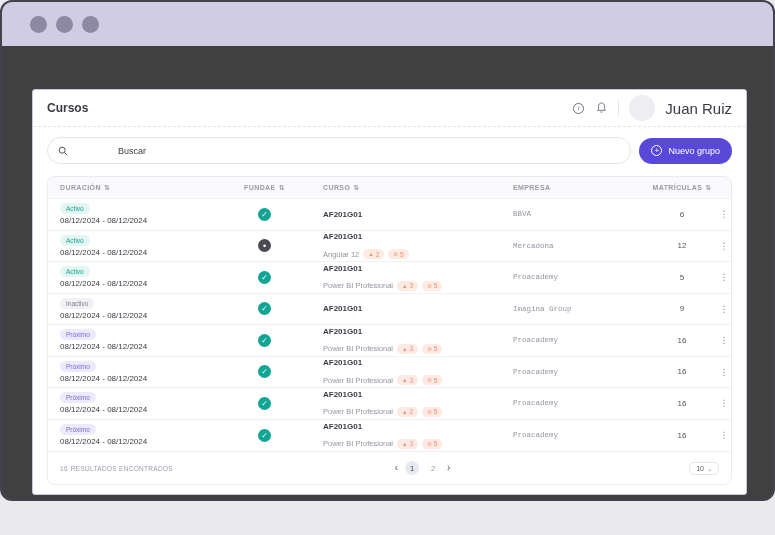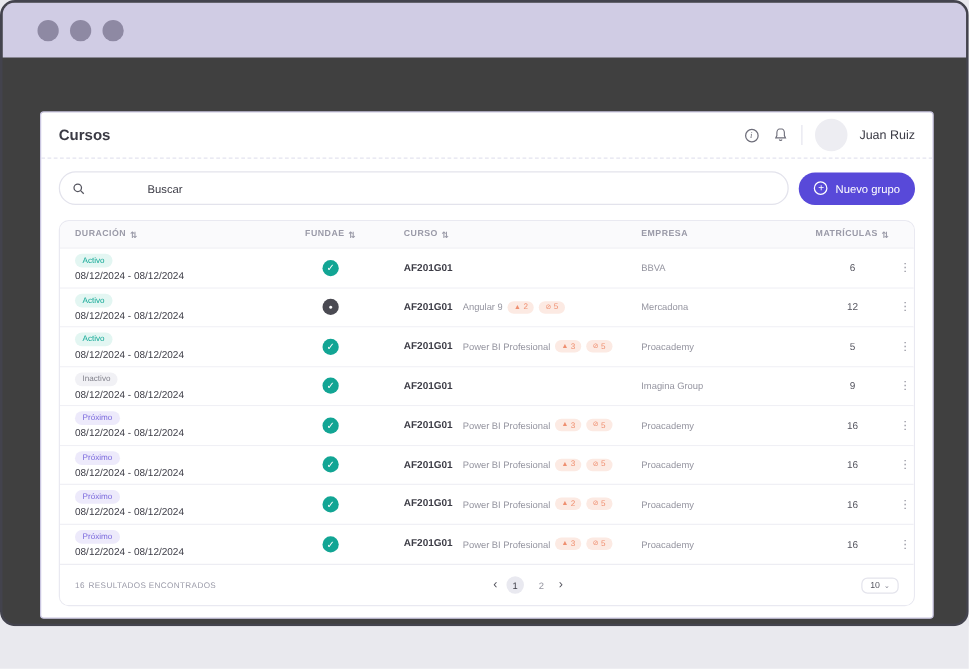--- a/index.html
+++ b/index.html
@@ -17,21 +17,21 @@
     margin:43px 30px 0 30px; width:715px; height:406px;
     background:#ffffff; border:1px solid #C9C5E0; border-radius:3px;
   }
   .card-header { display:flex; align-items:center; height:37px; padding:0 14px; border-bottom:1px dashed #E4E4F0; }
   .page-title { font-size:12px; font-weight:bold; color:#3A3A44; }
   .header-right { margin-left:auto; display:flex; align-items:center; gap:10px; }
   .hicon { width:13px; height:13px; color:#6E6E7A; display:flex; align-items:center; justify-content:center; cursor:pointer; }
   .info-circle { width:11px; height:11px; border:1px solid #6E6E7A; border-radius:50%; font-size:7px; display:flex; align-items:center; justify-content:center; color:#6E6E7A; font-style:italic; font-family:"Liberation Serif",serif; }
   .vdiv { width:1px; height:16px; background:#E6E6EF; }
   .avatar { width:26px; height:26px; border-radius:50%; background:#EDEDF2; }
-  .username { font-size:10px; color:#3A3A44; }
+  .username { font-size:15px; color:#3A3A44; }
   
   .search-row { display:flex; align-items:center; gap:8px; padding:10px 14px 0 14px; }
   .search-box { flex:1; height:27px; border:1px solid #E3E3EC; border-radius:14px; display:flex; align-items:center; padding:0 10px; gap:6px; background:#fff; }
   .search-box input { border:none; outline:none; flex:1; font-size:9px; color:#3A3A44; font-family:inherit; background:transparent;padding-left:44px; }
   .btn-primary { height:26px; padding:0 12px; background:#5849D9; color:#fff; border:none; border-radius:13px; font-size:9px; display:flex; align-items:center; gap:6px; cursor:pointer; font-family:inherit; }
   .plus-circle { width:11px; height:11px; border:1px solid #fff; border-radius:50%; font-size:8px; line-height:9px; display:flex; align-items:center; justify-content:center; }
   
   .table-wrap { margin:12px 14px 0 14px; border:1px solid #E9E9F1; border-radius:8px; overflow:hidden; }
   .thead, .trow { display:grid; grid-template-columns:158px 117px 190px 138px 62px 22px; align-items:center; }
   .thead { height:22px; background:#FAFAFC; border-bottom:1px solid #EFEFF4; }
@@ -44,27 +44,27 @@
   .col-dur { padding-left:12px; display:flex; flex-direction:column; gap:2px; justify-content:center; }
   .pill { display:inline-block; width:max-content; font-size:6.5px; padding:2px 6px; border-radius:7px; }
   .st-active   { background:#E3F6F2; color:#0FA795; }
   .st-inactive { background:#F1F1F5; color:#82828C; }
   .st-upcoming { background:#EDEAFB; color:#7A68DD; }
   .dates { font-size:8px; color:#3C3C46; }
   .col-fundae { display:flex; justify-content:center; }
   .fundae-badge { width:13px; height:13px; border-radius:50%; display:flex; align-items:center; justify-content:center; font-size:8px; color:#fff; }
   .f-check { background:#12A594; }
   .f-dot { background:#4A4A52; font-size:9px; }
-  .col-curso { display:flex; flex-direction:row; gap:8px; }
+  .col-curso { display:flex; flex-direction:column; gap:8px; }
   .course-code { font-size:8px; font-weight:bold; color:#3C3C46; }
   .course-line { display:flex; align-items:center; gap:4px; }
   .course-name { font-size:7.5px; color:#9595A0; max-width:100px; white-space:nowrap; overflow:hidden; }
   .mini-pill { background:#FCEAE3; color:#EF8F70; font-size:6.5px; padding:1.5px 5px; border-radius:6px; display:flex; align-items:center; gap:2px; }
   .mini-ic { font-size:5.5px; }
-  .col-emp { font-size:7.5px; color:#9595A0; }
+  .col-emp { font-size:7.5px; color:#9595A0;font-family:Liberation Mono, monospace; }
   .col-mat { font-size:8px; color:#55555F; text-align:center; }
   .col-kebab { text-align:center; color:#8A8A96; font-size:9px; cursor:pointer; letter-spacing:0; }
   
   .tfoot { position:relative; display:flex; align-items:center; height:33px; padding:0 12px; border-top:1px solid #EDEDF3; background:#fff; }
   .results { font-size:6.5px; color:#9A9AA8; letter-spacing:.3px; display:flex; gap:3px; }
   .pagination { position:absolute; left:50%; transform:translateX(calc(-50% + 33px)); display:flex; align-items:center; gap:7px; }
   .pg-chevron { font-size:10px; color:#55555F; cursor:pointer; line-height:1; }
   .pg-num { font-size:7.5px; color:#9595A0; cursor:pointer; width:14px; height:14px; display:flex; align-items:center; justify-content:center; border-radius:50%; }
   .pg-num.active { background:#E9E9F0; color:#3C3C46; }
   .page-size { margin-left:auto; border:1px solid #E4E4EC; border-radius:5px; padding:2px 6px; font-size:7px; color:#55555F; display:flex; align-items:center; gap:3px; cursor:pointer; background:#fff; }
@@ -163,21 +163,21 @@
     <div class="col-dur">
       <span class="pill st-active">Activo</span>
       <span class="dates">08/12/2024 - 08/12/2024</span>
     </div>
     <div class="col-fundae">
       <span class="fundae-badge f-dot">•</span>
     </div>
     <div class="col-curso">
       <span class="course-code">AF201G01</span>
       <span class="course-line">
-        <span class="course-name">Angular 9</span>
+        <span class="course-name">Angular 12</span>
         <span class="mini-pill">
                   <span class="mini-ic">▲</span>
                   <span>2</span>
                 </span>
         <span class="mini-pill">
                   <span class="mini-ic">⊘</span>
                   <span>5</span>
                 </span>
       </span>
     </div>

